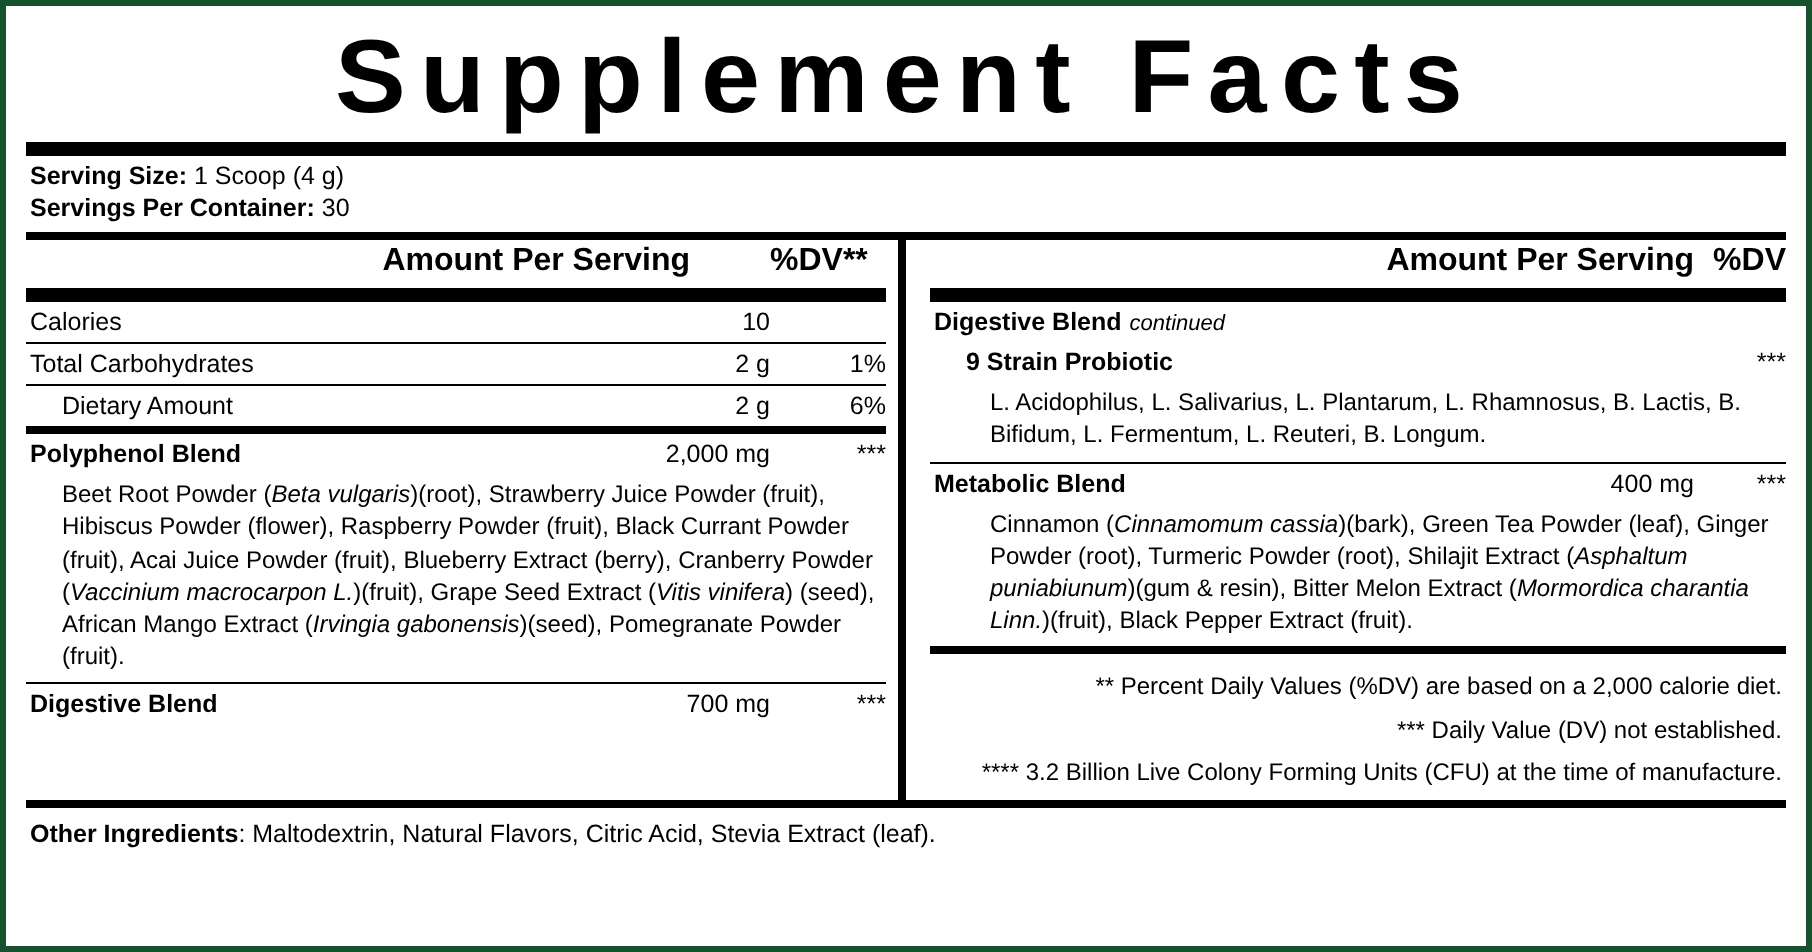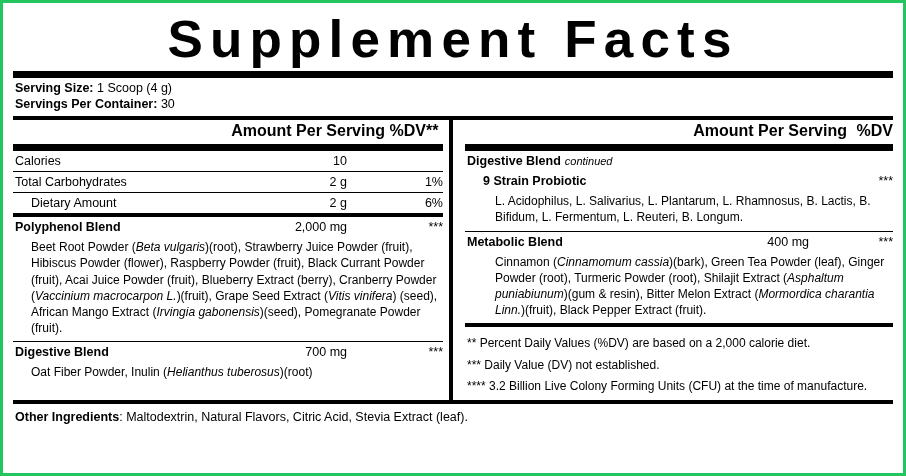--- a/index.html
+++ b/index.html
@@ -9,21 +9,21 @@
   }
   body {
     width: 906px; height: 476px;
     font-family: "Liberation Sans", sans-serif;
     color: #000;
     -webkit-font-smoothing: antialiased;
   }
   .panel {
     position: relative;
     width: 906px; height: 476px;
-    border: 3px solid #22c55e;
+    border: 3px solid #14532d;
     padding: 6px 10px 0 10px;
   }
   .title {
     font-size: 52px;
     font-weight: bold;
     letter-spacing: 7px;
     line-height: 1.0;
     text-align: center;
     white-space: nowrap;
     margin: 4px 0 6px 0;
@@ -54,29 +54,28 @@
 
   .hdr-row {
     display: flex;
     justify-content: flex-end;
     align-items: flex-end;
     font-size: 16px;
     font-weight: bold;
     padding: 2px 0 2px 0;
   }
   .hdr-aps { text-align: right; }
-  .hdr-dv { width: 58px; text-align: center; }
+  .hdr-dv { width: 58px; text-align: left; margin-left: 40px; }
   .hdr-dv-r { width: 46px; text-align: right; }
 
   .line {
     display: flex;
     align-items: baseline;
     font-size: 12.5px;
     padding: 3px 0 3px 2px;
-    gap: 38px;
   }
   .line .nm { flex: 1 1 auto; }
   .line .amt { width: 96px; text-align: right; }
   .line .dv { width: 58px; text-align: right; }
   .line .dv-r { width: 46px; text-align: right; }
   .bold { font-weight: bold; }
   .indent1 { padding-left: 16px; }
   .indent2 { padding-left: 16px; }
 
   .desc {
@@ -89,21 +88,21 @@
   .desc-r {
     font-size: 12px;
     line-height: 1.35;
     padding: 2px 2px 5px 30px;
   }
   .footnotes {
     font-size: 12px;
     line-height: 1.45;
     padding: 6px 2px 2px 2px;
   }
-  .footnotes div { padding: 2px 0; }
+  .footnotes div { padding: 2px 0; text-align: right; }
 
   .other {
     font-size: 12.5px;
     padding: 5px 2px 2px 2px;
     line-height: 1.3;
   }
   .other b { font-weight: bold; text-align: right; }
 
   .contin { font-size: 11px; font-weight: normal; font-style: italic; padding-left: 4px;}
 </style>
@@ -167,21 +166,20 @@
       </div>
       <div class="desc">Beet Root Powder (<i>Beta vulgaris</i>)(root), Strawberry Juice Powder (fruit), Hibiscus Powder (flower), Raspberry Powder (fruit), Black Currant Powder (fruit), Acai Juice Powder (fruit), Blueberry Extract (berry), Cranberry Powder (<i>Vaccinium macrocarpon L.</i>)(fruit), Grape Seed Extract (<i>Vitis vinifera</i>) (seed), African Mango Extract (<i>Irvingia gabonensis</i>)(seed), Pomegranate Powder (fruit).</div>
 
       <div class="rule-thin"></div>
 
       <div class="line">
         <span class="nm bold">Digestive Blend</span>
         <span class="amt">700 mg</span>
         <span class="dv">***</span>
       </div>
-      <div class="desc">Oat Fiber Powder, Inulin (<i>Helianthus tuberosus</i>)(root)</div>
     </div>
 
     <div class="col-gap"></div>
 
     <div class="col col-right">
 
       <div class="hdr-row">
         <span class="hdr-aps">Amount Per Serving</span>
         <span class="hdr-dv-r">%DV</span>
       </div>

